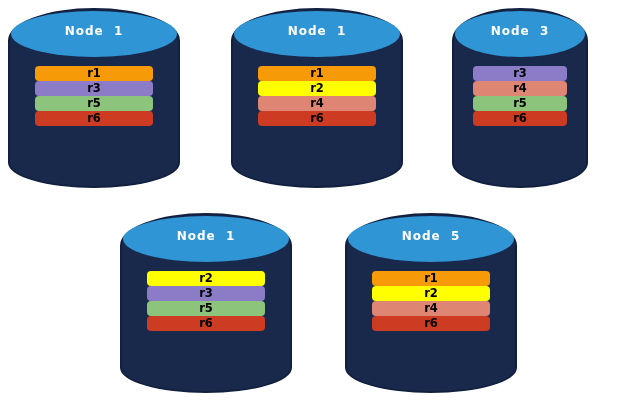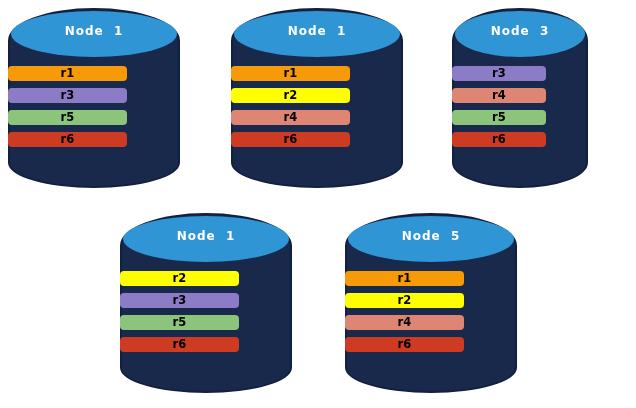--- a/index.html
+++ b/index.html
@@ -67,22 +67,21 @@
   }
 
   .shards {
     position: absolute;
     left: 0;
     right: 0;
     top: 58px;
     z-index: 3;
     display: flex;
     flex-direction: column;
-    align-items: flex-start;
-    gap: 7px;
+    align-items: center;
   }
 
   .shard {
     width: 69%;
     height: 15px;
     border-radius: 4px;
     color: #000000;
     font-size: 11.5px;
     font-weight: bold;
     display: flex;

